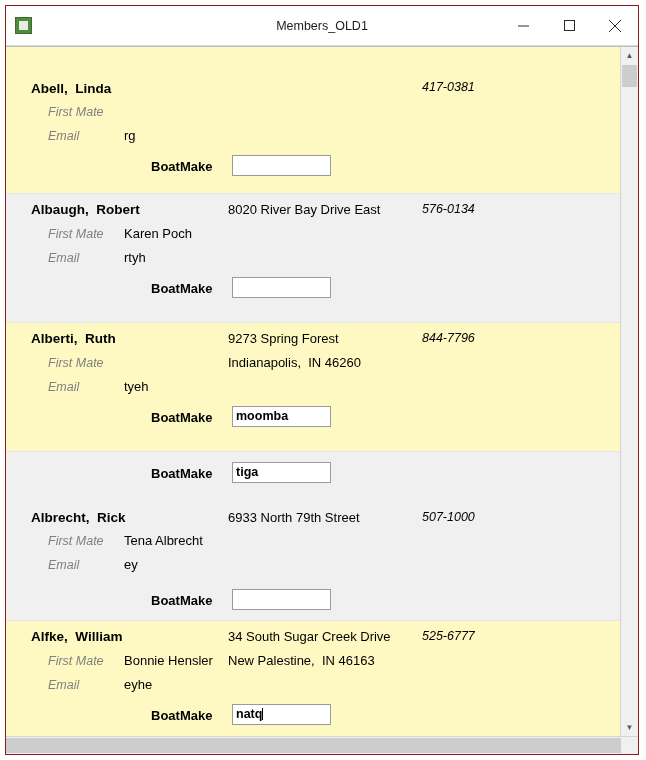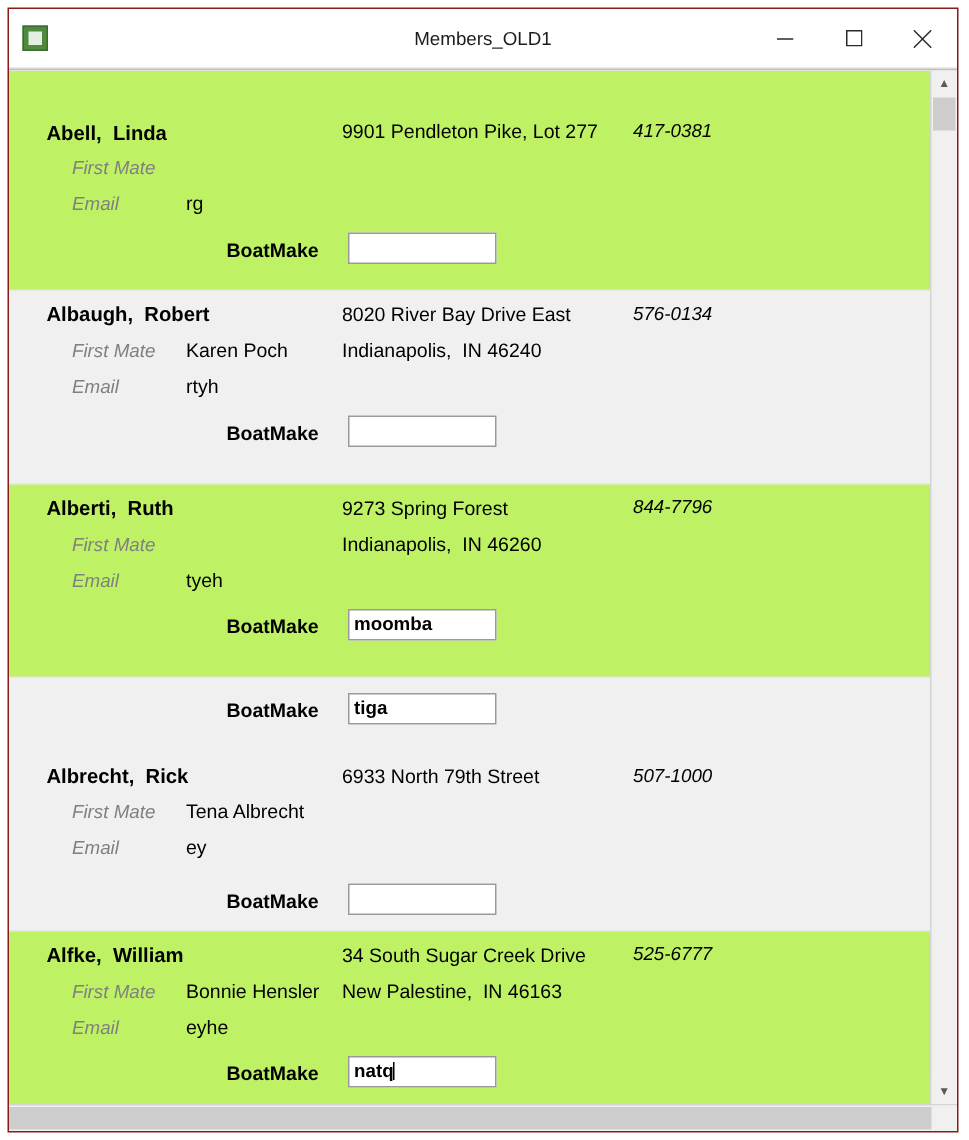--- a/index.html
+++ b/index.html
@@ -93,21 +93,21 @@
   .form-region {
     flex: 1 1 auto;
     position: relative;
     background: #ffffff;
     overflow: hidden;
   }
 
   
   .record {
     position: relative;
-    background: #bef264;
+    background: #fef9c3;
     border-bottom: 1px solid #e6e6e6;
     padding: 0;
   }
   .record.alt { background: #f0f0f0; }
   .rec-inner { position: relative; height: 100%; }
 
   .name {
     position: absolute;
     left: 25px;
     font-weight: bold;
@@ -269,36 +269,34 @@
     <div class="body-area">
       <div class="form-region">
 
         <div class="record" style="height:146px;">
           <div class="rec-inner">
             <div class="name" style="top:34px;">Abell,  Linda</div>
             <div class="lbl" style="top:58px;">First Mate</div>
             <div class="val-mate" style="top:57px;"></div>
             <div class="lbl" style="top:82px;">Email</div>
             <div class="val-email" style="top:81px;">rg</div>
-            <div class="addr1" style="top:33px;">9901 Pendleton Pike, Lot 277</div>
             <div class="phone" style="top:33px;">417-0381</div>
             <div class="boat-label" style="top:112px;">BoatMake</div>
             <div class="boat-box" style="top:108px;"></div>
           </div>
         </div>
 
         <div class="record alt" style="height:128px;">
           <div class="rec-inner">
             <div class="name" style="top:8px;">Albaugh,  Robert</div>
             <div class="lbl" style="top:33px;">First Mate</div>
             <div class="val-mate" style="top:32px;">Karen  Poch</div>
             <div class="lbl" style="top:57px;">Email</div>
             <div class="val-email" style="top:56px;">rtyh</div>
             <div class="addr1" style="top:8px;">8020 River Bay Drive East</div>
-            <div class="addr2" style="top:32px;">Indianapolis,  IN 46240</div>
             <div class="phone" style="top:8px;">576-0134</div>
             <div class="boat-label" style="top:87px;">BoatMake</div>
             <div class="boat-box" style="top:83px;"></div>
           </div>
         </div>
 
         <div class="record" style="height:128px;">
           <div class="rec-inner">
             <div class="name" style="top:8px;">Alberti,  Ruth</div>
             <div class="lbl" style="top:33px;">First Mate</div>

